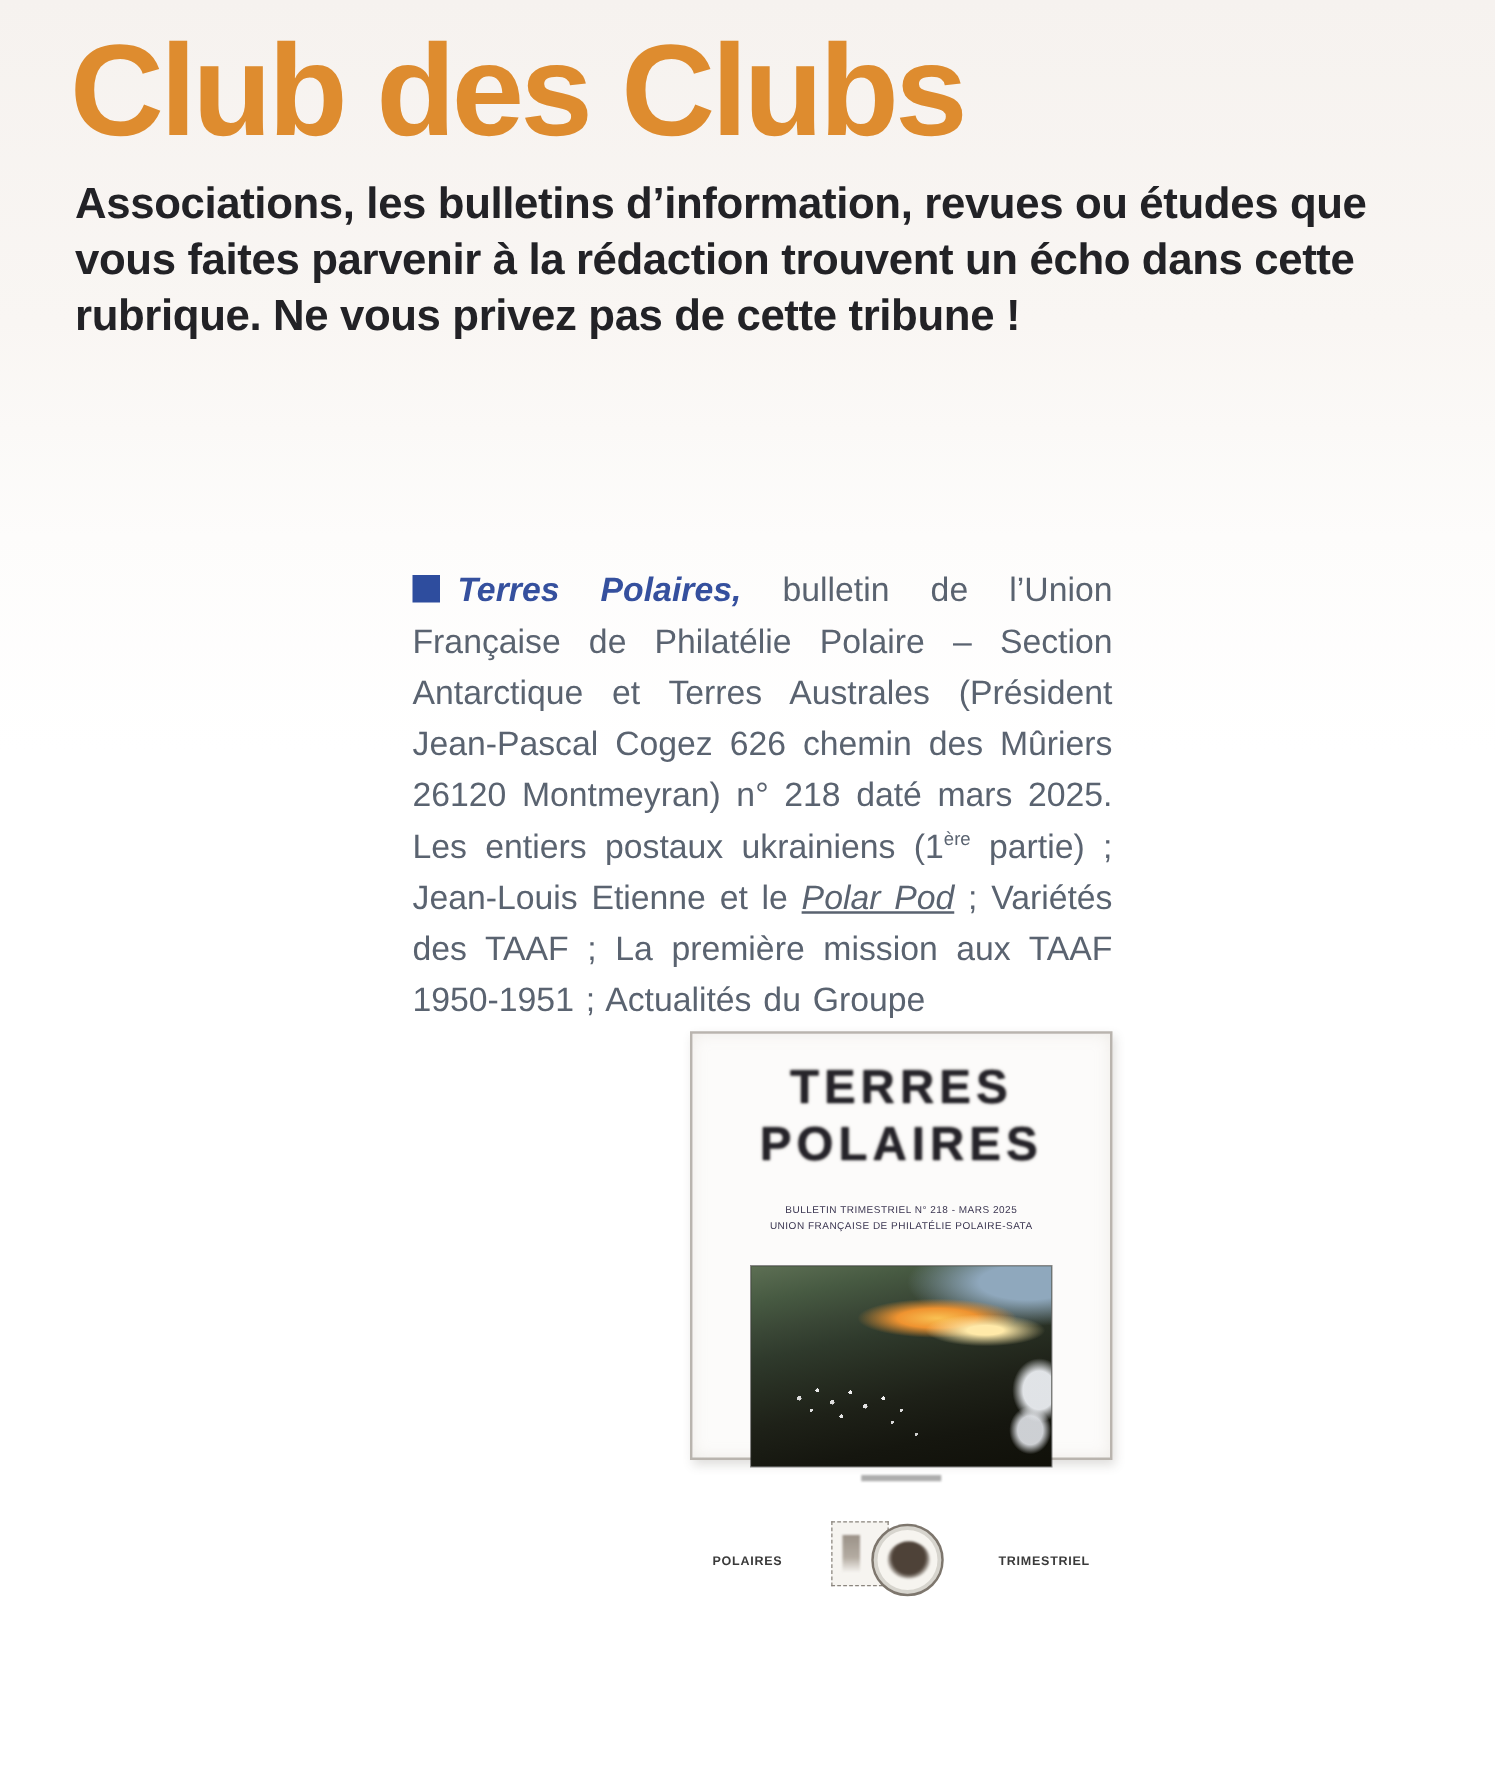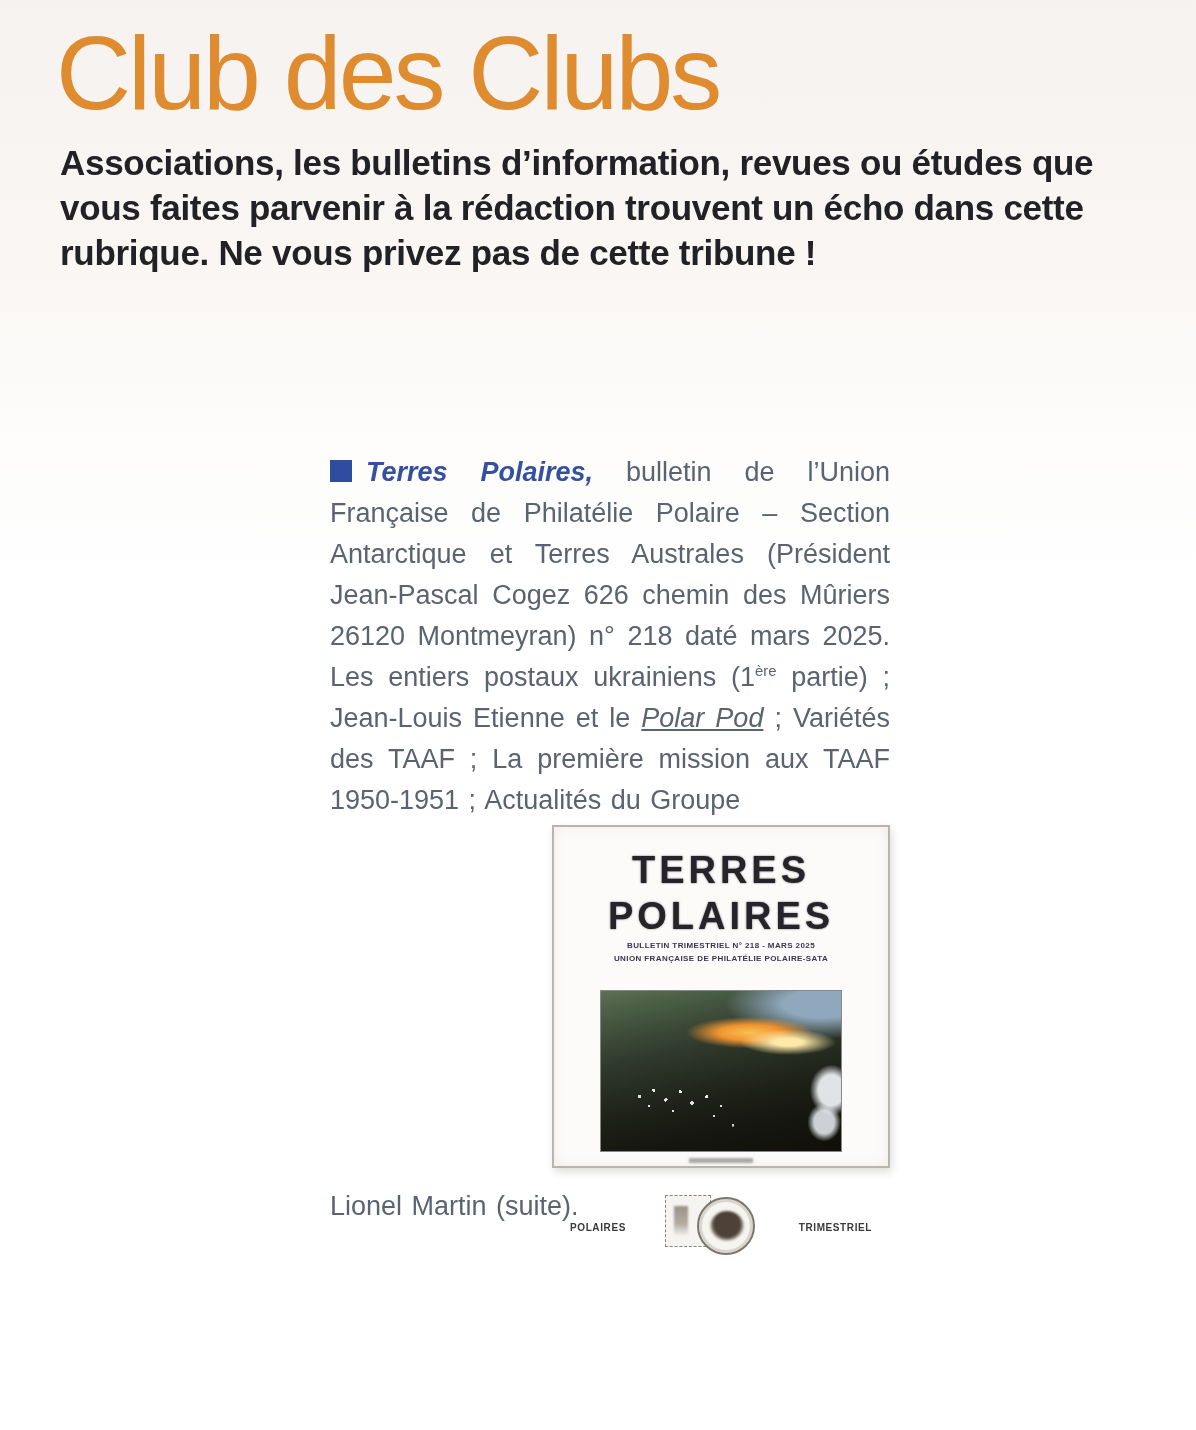--- a/index.html
+++ b/index.html
@@ -13,21 +13,21 @@
     font-family: "Liberation Sans", sans-serif;
     background: linear-gradient(180deg, #f6f2ef 0%, #f9f6f3 18%, #fdfcfb 30%, #ffffff 42%, #ffffff 100%);
   }
 
   
   .page-title {
     position: absolute;
     left: 56px;
     top: 14px;
     font-size: 104px;
-    font-weight: normal;
+    font-weight: bold;
     letter-spacing: -3px;
     color: #de8c2f;
     filter: blur(0.4px);
     white-space: nowrap;
   }
 
   .intro {
     position: absolute;
     left: 60px;
     top: 140px;
@@ -103,22 +103,23 @@
     font-size: 38px;
     font-weight: 800;
     letter-spacing: 4px;
     line-height: 46px;
     color: #26242a;
     filter: blur(0.7px);
     text-shadow: 0 0 2px rgba(50,45,40,0.75);
   }
 
   .cover-sub {
+    margin-top: 22px;
     font-size: 8px;
-    font-weight: bold;
+    font-weight: normal;
     line-height: 13px;
     letter-spacing: 0.4px;
     color: #3a3550;
     filter: blur(0.55px);
   }
 
   .cover-photo {
     width: 240px;
     height: 160px;
     margin: 26px auto 0;
@@ -234,19 +235,18 @@
         <div class="cover-footer">
           <span class="cover-footer-label">POLAIRES</span>
           <div class="stamp-logo">
             <div class="stamp-square"></div>
             <div class="stamp-circle"></div>
           </div>
           <span class="cover-footer-label">TRIMESTRIEL</span>
         </div>
       </div>
 
-      <span class="final-line">Lionel Martin (suite).</span>
 
     </div>
 
   </div>
 
 </div>
 
 </body></html>

